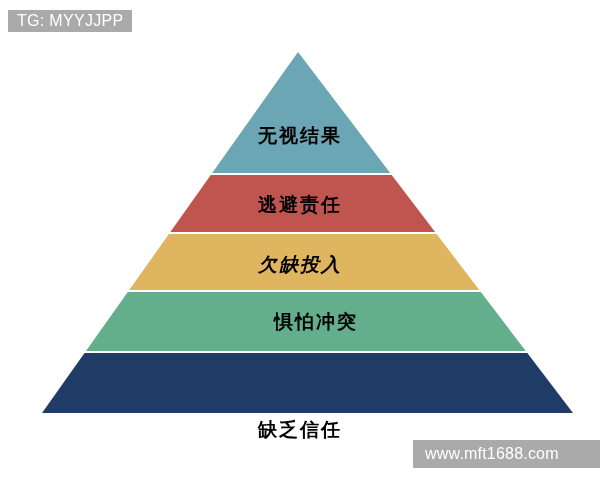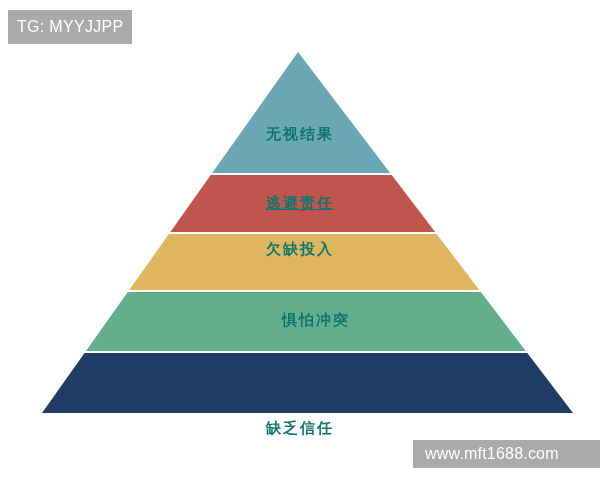--- a/index.html
+++ b/index.html
@@ -26,41 +26,41 @@
     left: 0;
     top: 0;
     width: 600px;
     height: 480px;
   }
   .tier-label {
     position: absolute;
     left: 0;
     width: 600px;
     text-align: center;
-    color: #0f766e;
-    font-size: 15px;
+    color: #000000;
+    font-size: 19px;
     font-weight: bold;
     letter-spacing: 2px;
     line-height: 1;
     white-space: nowrap;
     pointer-events: none;
   }
   .watermark {
     position: absolute;
     background: #aaaaaa;
     color: #ffffff;
     font-weight: normal;
     white-space: nowrap;
     display: flex;
     align-items: center;
   }
   #watermark-top {
     left: 8px;
     top: 10px;
-    height: 34px;
+    height: 22px;
     padding: 0 9px;
     font-size: 16px;
     letter-spacing: 0.3px;
   }
   #watermark-bottom {
     left: 413px;
     top: 440px;
     height: 28px;
     width: 187px;
     padding-left: 12px;
@@ -76,22 +76,22 @@
   <svg class="pyramid-svg" id="pyramid-svg" viewBox="0 0 600 480" xmlns="http://www.w3.org/2000/svg">
       <polygon points="298,52 390.1745152354571,173 212.1939058171745,173" fill="#6BA6B4"></polygon>
       <polygon points="210.77562326869804,175 391.69806094182826,175 435.1191135734072,232 170.3545706371191,232" fill="#C0544F"></polygon>
       <polygon points="168.93628808864267,234 436.6426592797784,234 479.30193905817174,290 129.22437673130193,290" fill="#DFB560"></polygon>
       <polygon points="127.80609418282549,292 480.8254847645429,292 525.7700831024931,351 85.96675900277009,351" fill="#63AF8C"></polygon>
       <polygon points="84.54847645429362,353 527.2936288088642,353 573,413 42,413" fill="#1E3C66"></polygon>
     </svg>
 
   <div id="tier-labels">
       <div class="tier-label" style="top: 126px;">无视结果</div>
-      <div class="tier-label" style="top: 195px; text-decoration: underline;">逃避责任</div>
-      <div class="tier-label" style="top: 241px;">欠缺投入</div>
+      <div class="tier-label" style="top: 195px;">逃避责任</div>
+      <div class="tier-label" style="top: 255px; font-style: italic;">欠缺投入</div>
       <div class="tier-label" style="top: 312px; margin-left: 16px;">惧怕冲突</div>
       <div class="tier-label" style="top: 372px; margin-top: 48px;">缺乏信任</div>
     </div>
 
   <div class="watermark" id="watermark-top">
     <span>TG: MYYJJPP</span>
   </div>
 
   <div class="watermark" id="watermark-bottom">
     <span>www.mft1688.com</span>

